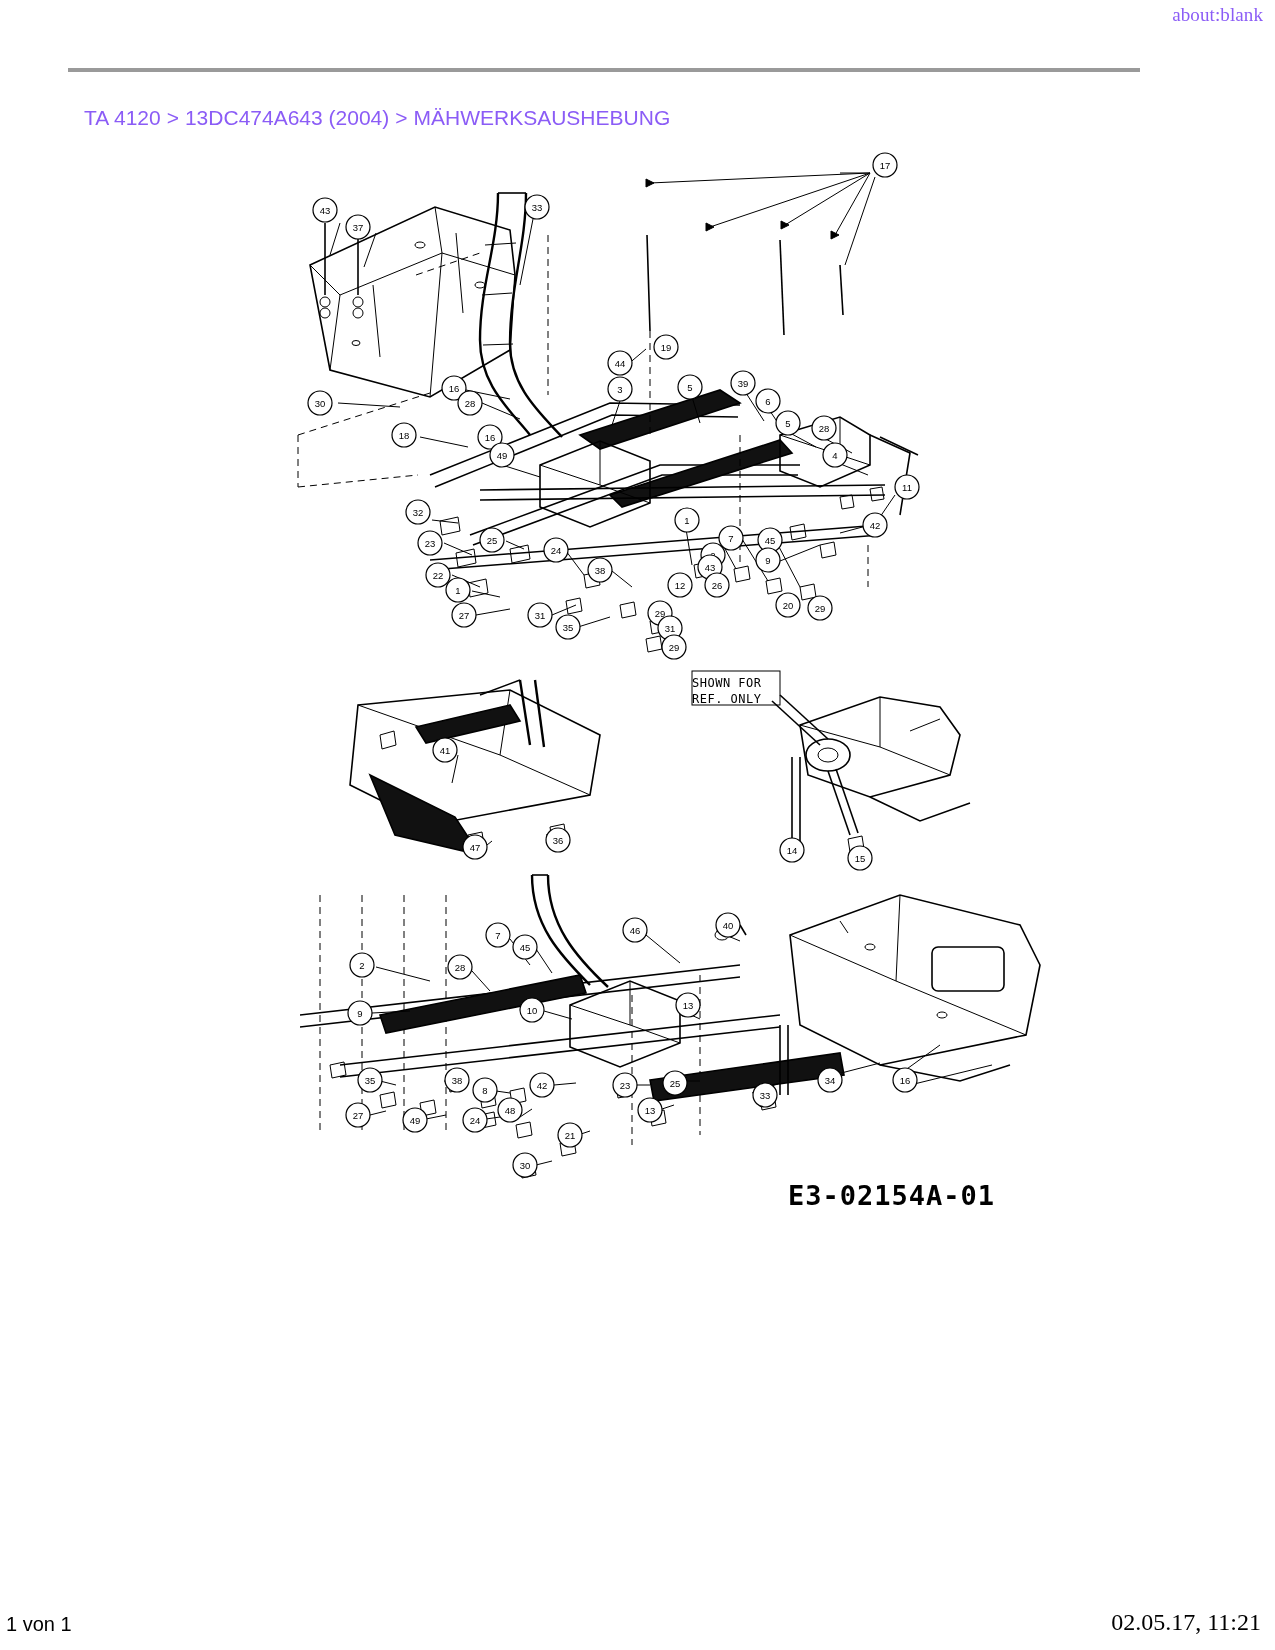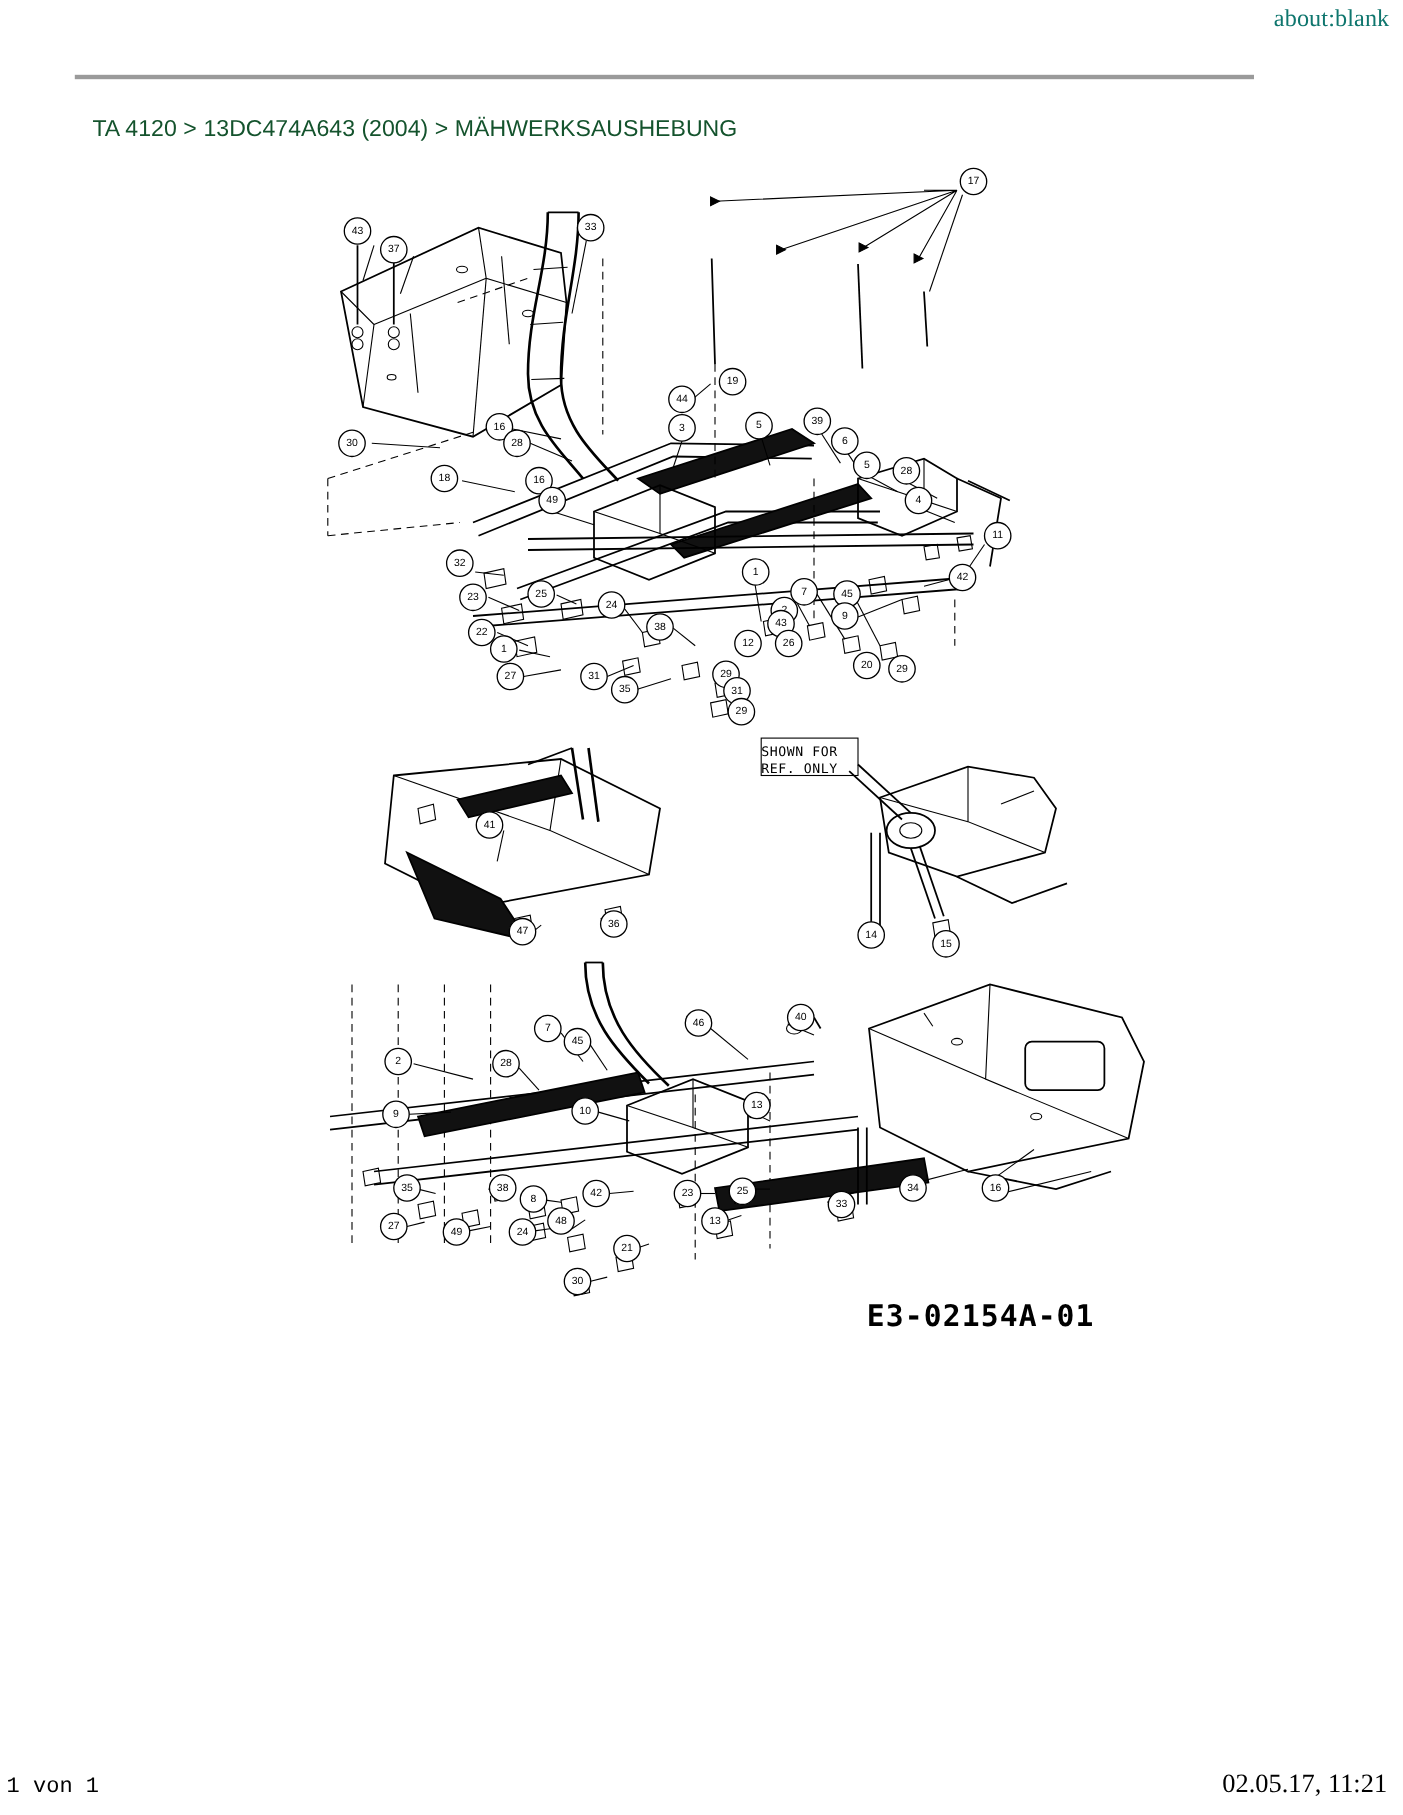--- a/index.html
+++ b/index.html
@@ -17,50 +17,50 @@
   }
   .page {
     position: absolute;
     inset: 0;
   }
   .browser-url {
     position: absolute;
     top: 4px;
     right: 12px;
     font-family: "Liberation Serif", serif;
-    font-size: 22px;
-    color: #0f766e;
+    font-size: 19px;
+    color: #8b5cf6;
     letter-spacing: 0.1px;
   }
   .top-rule {
     position: absolute;
     left: 68px;
     top: 68px;
     width: 1072px;
     height: 4px;
     background: #9a9a9a;
   }
   .breadcrumb {
     position: absolute;
     left: 84px;
     top: 106px;
     font-family: "Liberation Sans", sans-serif;
     font-size: 21px;
-    color: #14532d;
+    color: #8b5cf6;
     white-space: nowrap;
   }
   .breadcrumb .sep {
     padding: 0 6px;
     font-family: "Liberation Sans", sans-serif;
   }
   .footer-left {
     position: absolute;
     left: 6px;
     bottom: 14px;
-    font-family: Liberation Mono, monospace;
+    font-family: Liberation Sans, sans-serif;
     font-size: 20px;
   }
   .footer-right {
     position: absolute;
     right: 14px;
     bottom: 14px;
     font-family: "Liberation Serif", serif;
     font-size: 24px;
   }
   .diagram-wrap {

